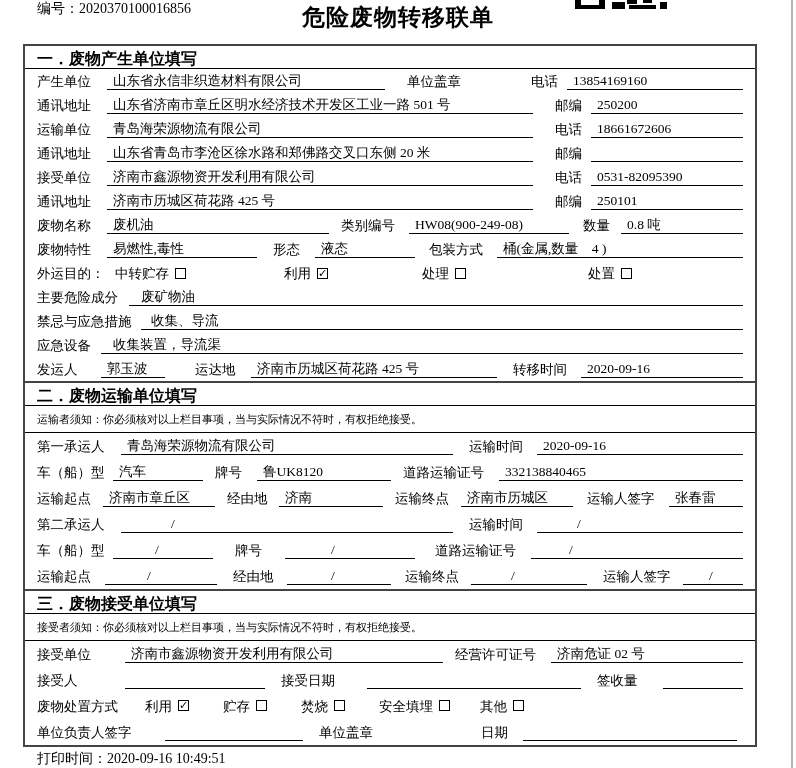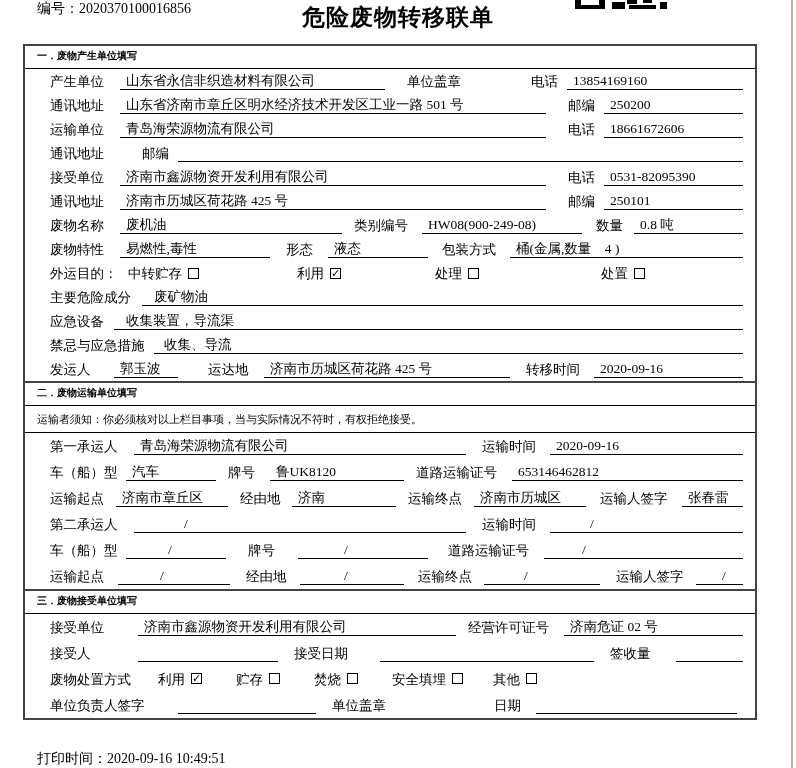--- a/index.html
+++ b/index.html
@@ -25,27 +25,27 @@
   .qr-f { left:85px; top:2px; width:7px; height:7px; }
   .page-edge { position:absolute; right:3px; top:0; width:2px; height:768px; background:#b4b4b4; }
 
   .form-table {
     position:absolute; left:23px; top:44px; width:734px;
     border:2px solid #444; background:#fff;
   }
   .sec { border-top:2px solid #444; }
   .sec:first-child { border-top:none; }
   .sec-header {
-    height:23px; padding:3px 12px 0 12px; font-size:10px; font-weight:bold;
+    height:23px; padding:3px 12px 0 12px; font-size:16px; font-weight:bold;
     font-family:"Liberation Sans","DejaVu Sans",sans-serif;
     border-bottom:1px solid #000;
   }
   .notice { height:27px; display:flex; align-items:center; padding:0 12px;
             font-size:11px; border-bottom:1px solid #000; }
-  .row { display:flex; align-items:flex-end; height:24px; padding:0 12px 3px 25px;
+  .row { display:flex; align-items:flex-end; height:24px; padding:0 12px 3px 12px;
          font-size:13.5px; white-space:nowrap; }
   .sec2 .row, .sec3 .row { height:26px; padding-bottom:4px; }
   .lbl { flex-shrink:0; line-height:17px; }
   .u { border-bottom:1px solid #000; line-height:17px; padding:0 6px; overflow:hidden; flex-shrink:0; }
   .uf { flex:1 1 auto; }
   .grow { flex:1 1 auto; }
   .cb { display:inline-block; width:11px; height:11px; border:1px solid #000;
         line-height:10px; font-size:11px; text-align:center; margin-left:6px;
         align-self:center; margin-top:3px; font-family:"DejaVu Sans",sans-serif; }
   .print-time { position:absolute; left:37px; top:750px; font-size:14px; }
@@ -90,20 +90,21 @@
 
     <div class="row">
       <span class="lbl" style="width:70px">运输单位</span>
       <span class="u" style="width:426px">青岛海荣源物流有限公司</span>
       <span class="lbl" style="width:36px;margin-left:22px">电话</span>
       <span class="u uf">18661672606</span>
     </div>
 
     <div class="row">
       <span class="lbl" style="width:70px">通讯地址</span>
+      <span class="u" style="width:426px">山东省青岛市李沧区徐水路和郑佛路交叉口东侧 20 米</span>
       <span class="lbl" style="width:36px;margin-left:22px">邮编</span>
       <span class="u uf"></span>
     </div>
 
     <div class="row">
       <span class="lbl" style="width:70px">接受单位</span>
       <span class="u" style="width:426px">济南市鑫源物资开发利用有限公司</span>
       <span class="lbl" style="width:36px;margin-left:22px">电话</span>
       <span class="u uf">0531-82095390</span>
     </div>
@@ -144,27 +145,27 @@
       <span class="lbl" style="margin-left:122px">处置</span>
       <span class="cb"></span>
     </div>
 
     <div class="row">
       <span class="lbl" style="width:92px">主要危险成分</span>
       <span class="u uf" style="padding-left:12px">废矿物油</span>
     </div>
 
     <div class="row">
+      <span class="lbl" style="width:104px">禁忌与应急措施</span>
+      <span class="u uf" style="padding-left:10px">收集、导流</span>
+    </div>
+
+    <div class="row">
       <span class="lbl" style="width:64px">应急设备</span>
       <span class="u uf" style="padding-left:12px">收集装置，导流渠</span>
-    </div>
-
-    <div class="row">
-      <span class="lbl" style="width:104px">禁忌与应急措施</span>
-      <span class="u uf" style="padding-left:10px">收集、导流</span>
     </div>
 
     <div class="row">
       <span class="lbl" style="width:56px">发运人</span>
       <span class="u" style="width:64px;margin-left:8px">郭玉波</span>
       <span class="lbl" style="width:44px;margin-left:30px">运达地</span>
       <span class="u" style="width:246px;margin-left:12px">济南市历城区荷花路 425 号</span>
       <span class="lbl" style="width:58px;margin-left:16px">转移时间</span>
       <span class="u uf" style="margin-left:10px">2020-09-16</span>
     </div>
@@ -180,21 +181,21 @@
       <span class="lbl" style="width:58px;margin-left:16px">运输时间</span>
       <span class="u uf" style="margin-left:10px">2020-09-16</span>
     </div>
 
     <div class="row">
       <span class="lbl" style="width:76px">车（船）型</span>
       <span class="u" style="width:90px">汽车</span>
       <span class="lbl" style="width:32px;margin-left:12px">牌号</span>
       <span class="u" style="width:134px;margin-left:10px">鲁UK8120</span>
       <span class="lbl" style="width:88px;margin-left:12px">道路运输证号</span>
-      <span class="u uf" style="margin-left:8px">653146462812</span>
+      <span class="u uf" style="margin-left:8px">332138840465</span>
     </div>
 
     <div class="row">
       <span class="lbl" style="width:60px">运输起点</span>
       <span class="u" style="width:112px;margin-left:6px">济南市章丘区</span>
       <span class="lbl" style="width:44px;margin-left:12px">经由地</span>
       <span class="u" style="width:104px;margin-left:8px">济南</span>
       <span class="lbl" style="width:58px;margin-left:12px">运输终点</span>
       <span class="u" style="width:112px;margin-left:8px">济南市历城区</span>
       <span class="lbl" style="width:72px;margin-left:14px">运输人签字</span>
@@ -224,20 +225,21 @@
       <span class="u" style="width:104px;margin-left:10px;padding-left:44px">/</span>
       <span class="lbl" style="width:58px;margin-left:14px">运输终点</span>
       <span class="u" style="width:116px;margin-left:8px;padding-left:40px">/</span>
       <span class="lbl" style="width:72px;margin-left:16px">运输人签字</span>
       <span class="u uf" style="margin-left:8px;padding-left:26px">/</span>
     </div>
   </div>
 
   <div class="sec sec3">
     <div class="sec-header">三．废物接受单位填写</div>
+    <div class="notice">接受者须知：你必须核对以上栏目事项，当与实际情况不符时，有权拒绝接受。</div>
 
     <div class="row">
       <span class="lbl" style="width:76px">接受单位</span>
       <span class="u" style="width:318px;margin-left:12px">济南市鑫源物资开发利用有限公司</span>
       <span class="lbl" style="width:88px;margin-left:12px">经营许可证号</span>
       <span class="u uf" style="margin-left:8px">济南危证 02 号</span>
     </div>
 
     <div class="row">
       <span class="lbl" style="width:50px">接受人</span>

